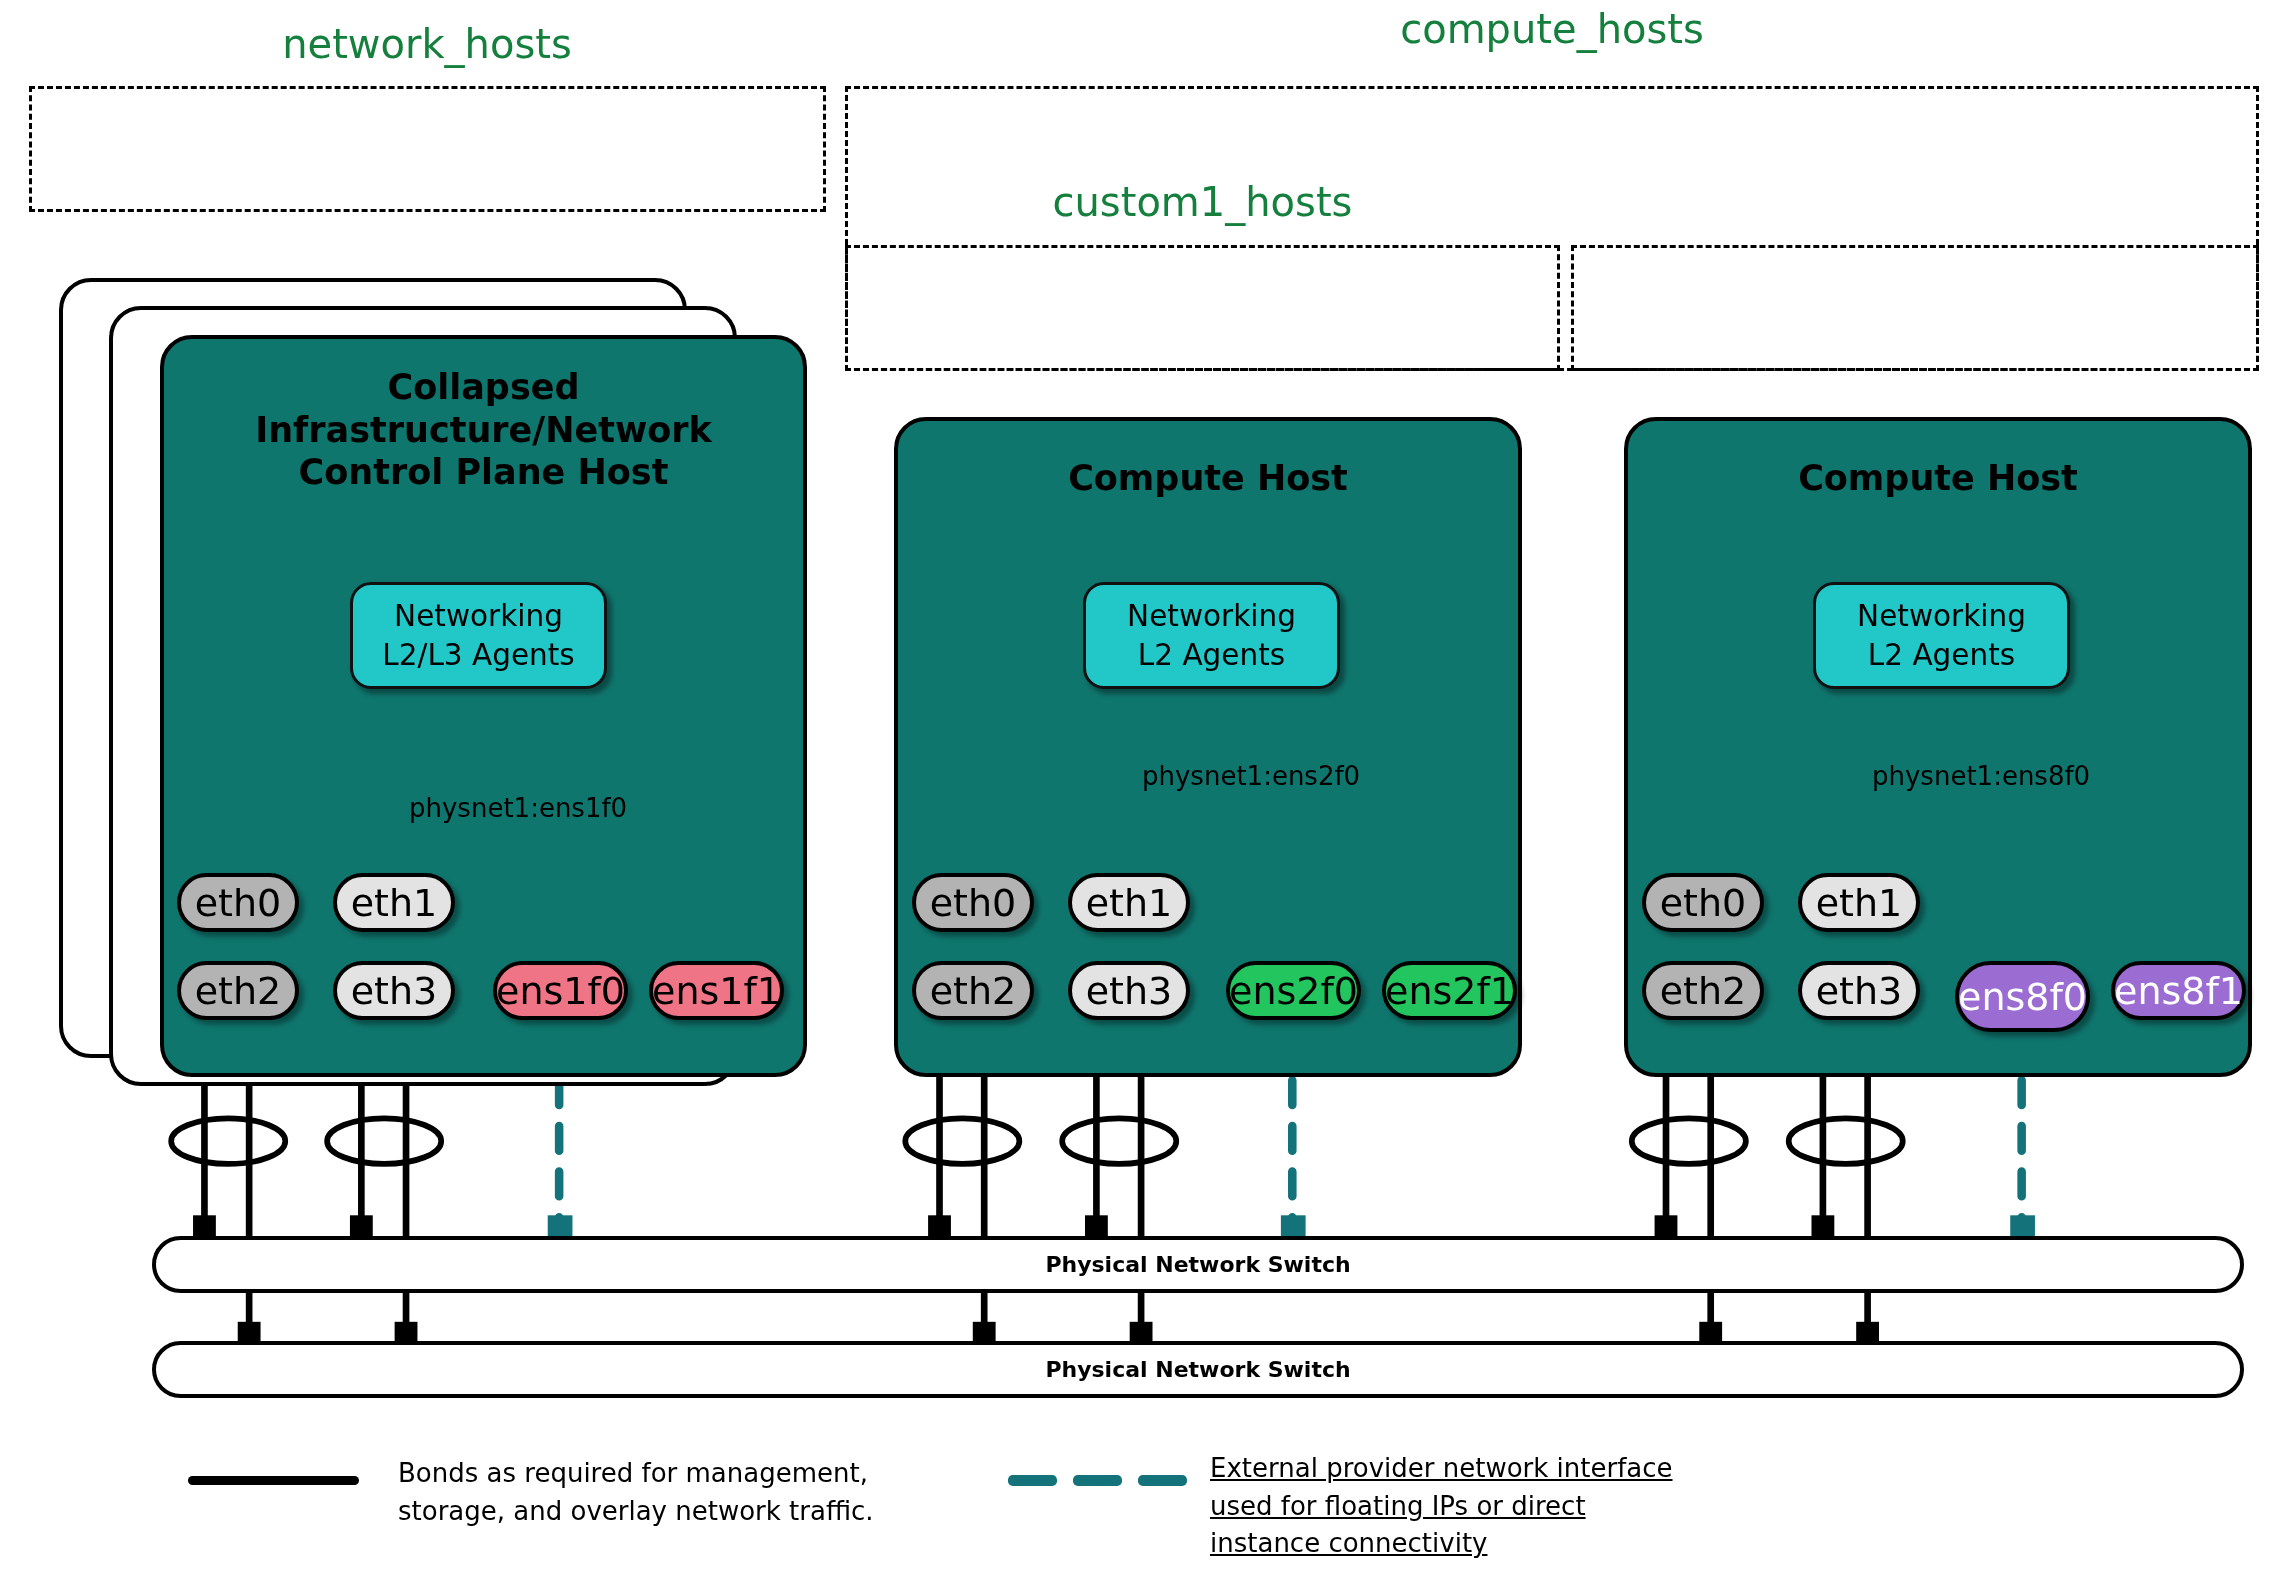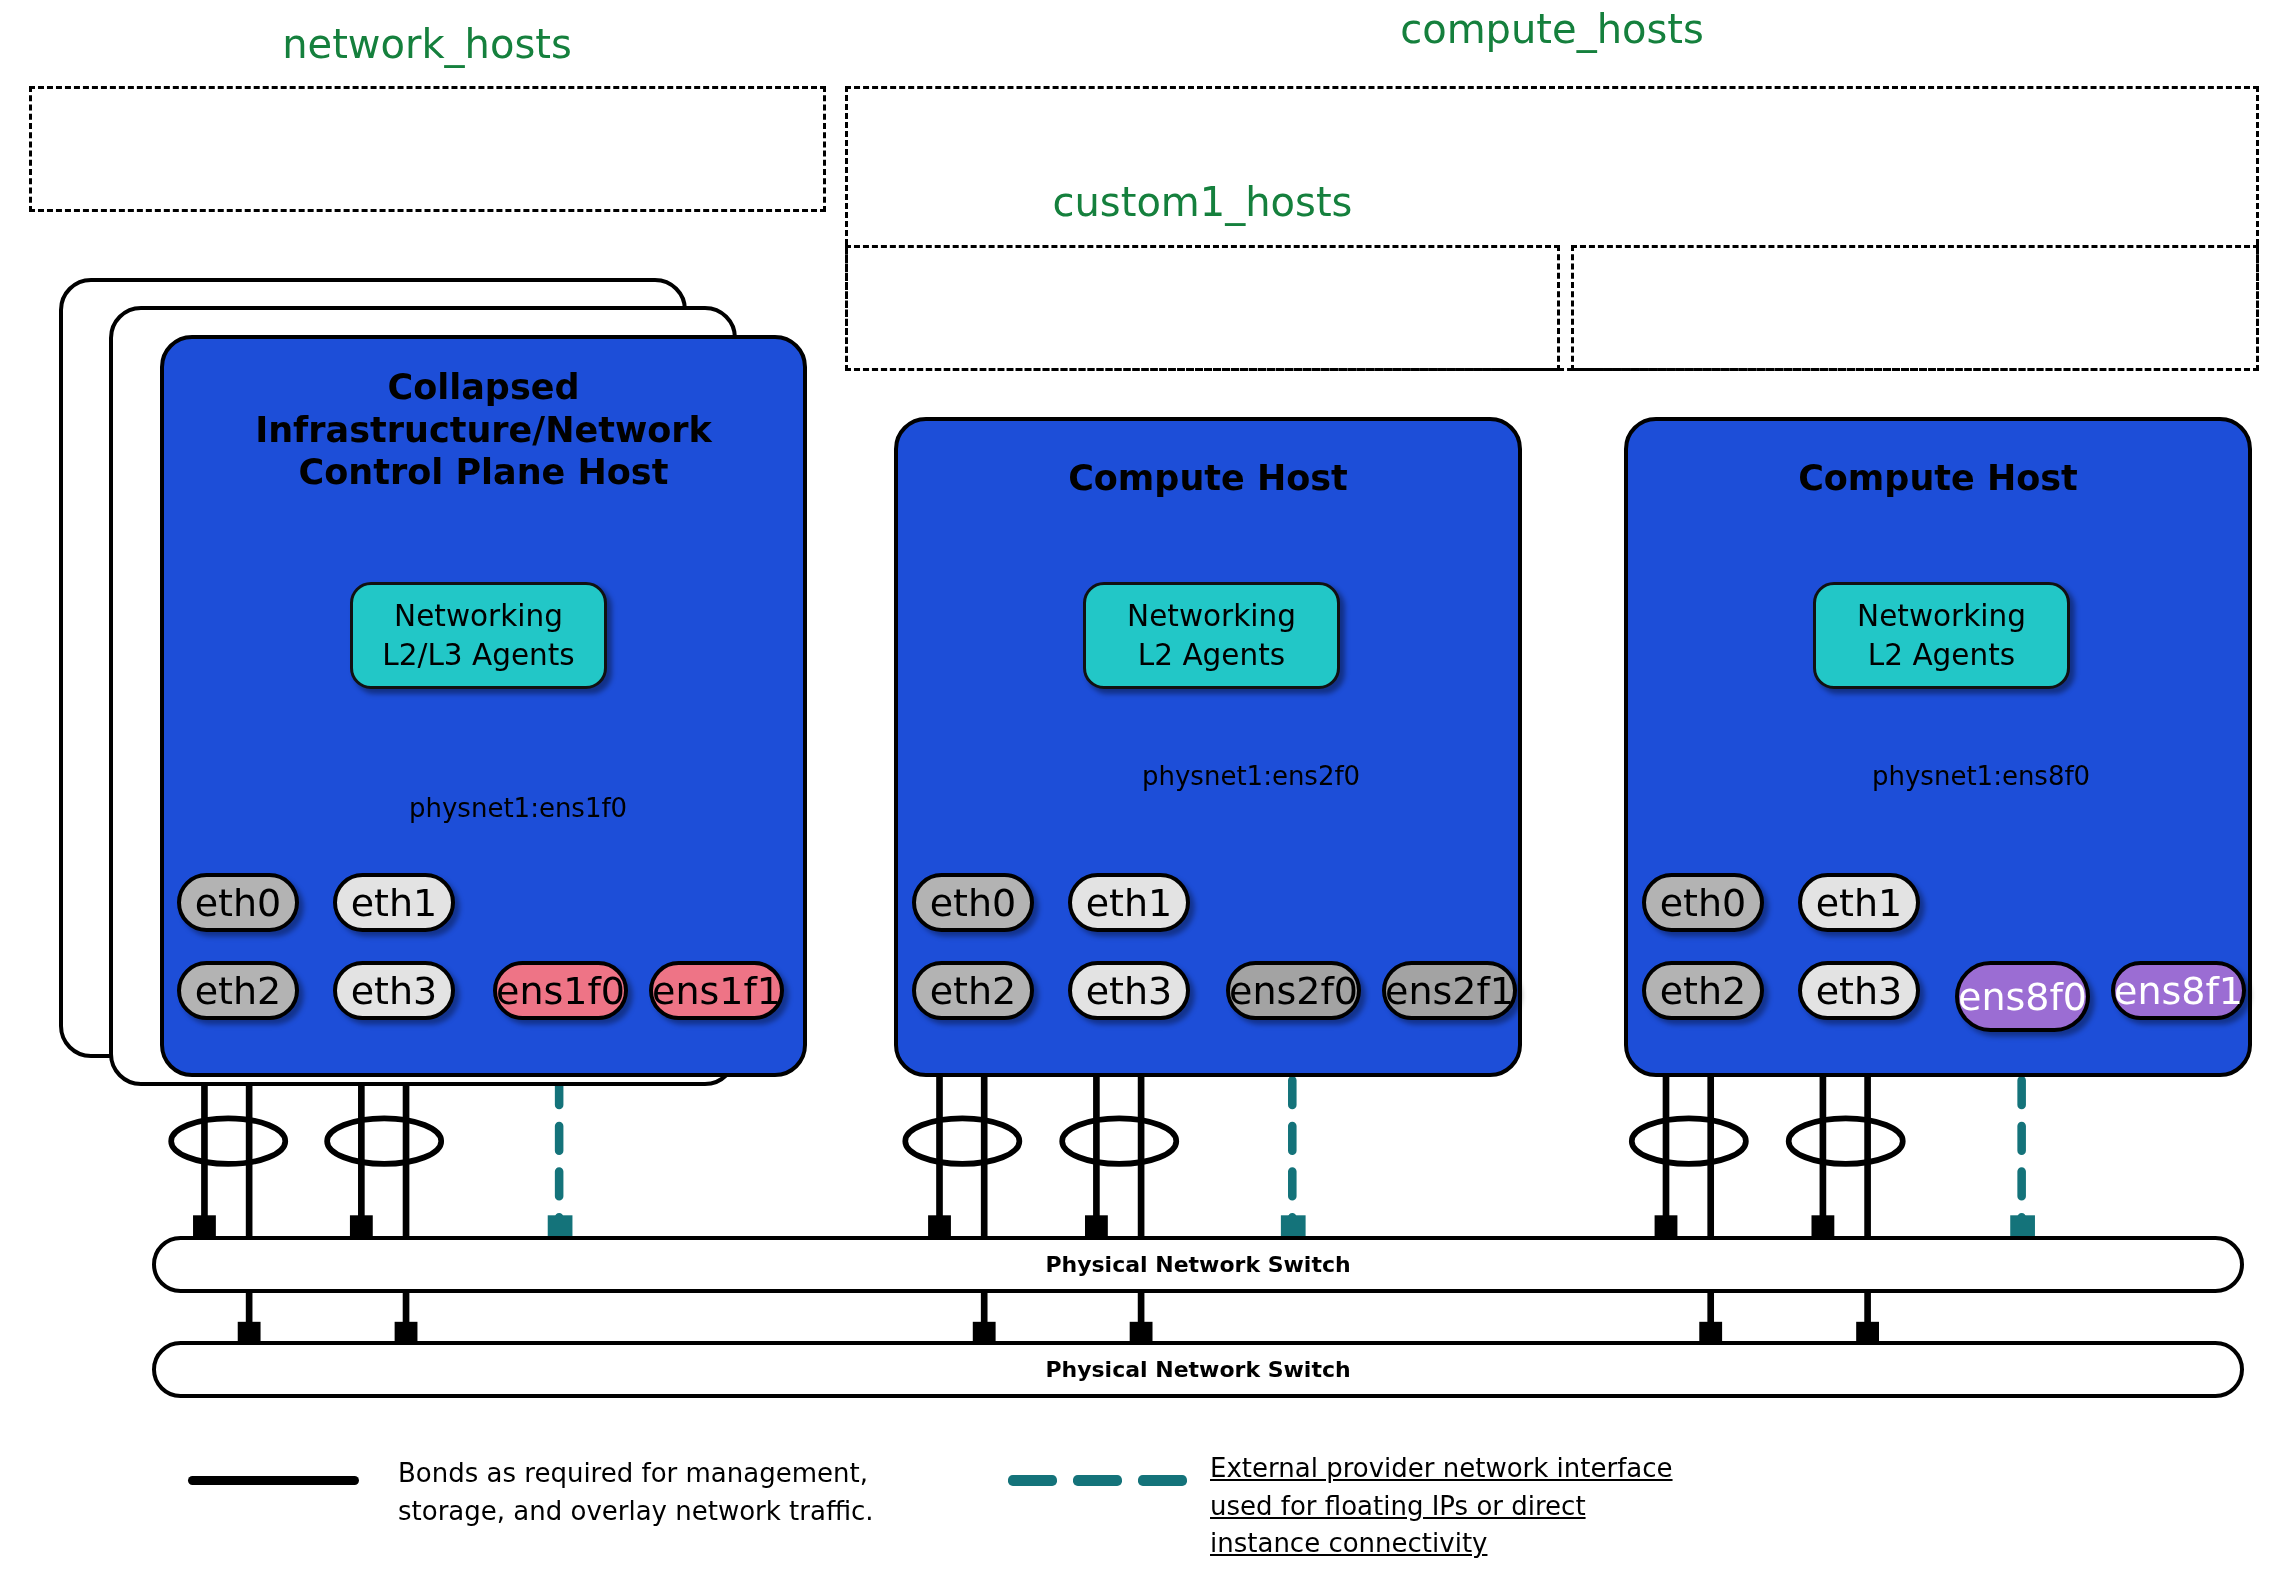--- a/index.html
+++ b/index.html
@@ -24,21 +24,21 @@
     white-space:nowrap;
     text-align:center;
     font-weight:400;
   }
 
   
   .host-card{
     position:absolute;
     border:4.8px solid #000;
     border-radius:32px;
-    background:#1d4ed8;
+    background:#0f766e;
     box-sizing:border-box;
   }
   .host-shadow{
     position:absolute;
     border:4.8px solid #000;
     border-radius:32px;
     background:#fff;
     box-sizing:border-box;
   }
   .host-title{
@@ -78,21 +78,21 @@
     display:flex;
     align-items:center;
     justify-content:center;
     font-size:38px;
     color:#000;
     box-shadow:4.8px 4.8px 5.7px rgba(0,0,0,0.35);
   }
   .nic.dark{background:#B3B3B3;}
   .nic.light{background:#E3E3E3;}
   .nic.pink{background:#EE7486;}
-  .nic.orange{background:#a3a3a3;}
+  .nic.orange{background:#22c55e;}
   .nic.purple{background:#9B6DD3;color:#fff;}
 
   
   .physnet-label{
     position:absolute;
     font-size:26px;
     color:#000;
     white-space:nowrap;
   }
 

